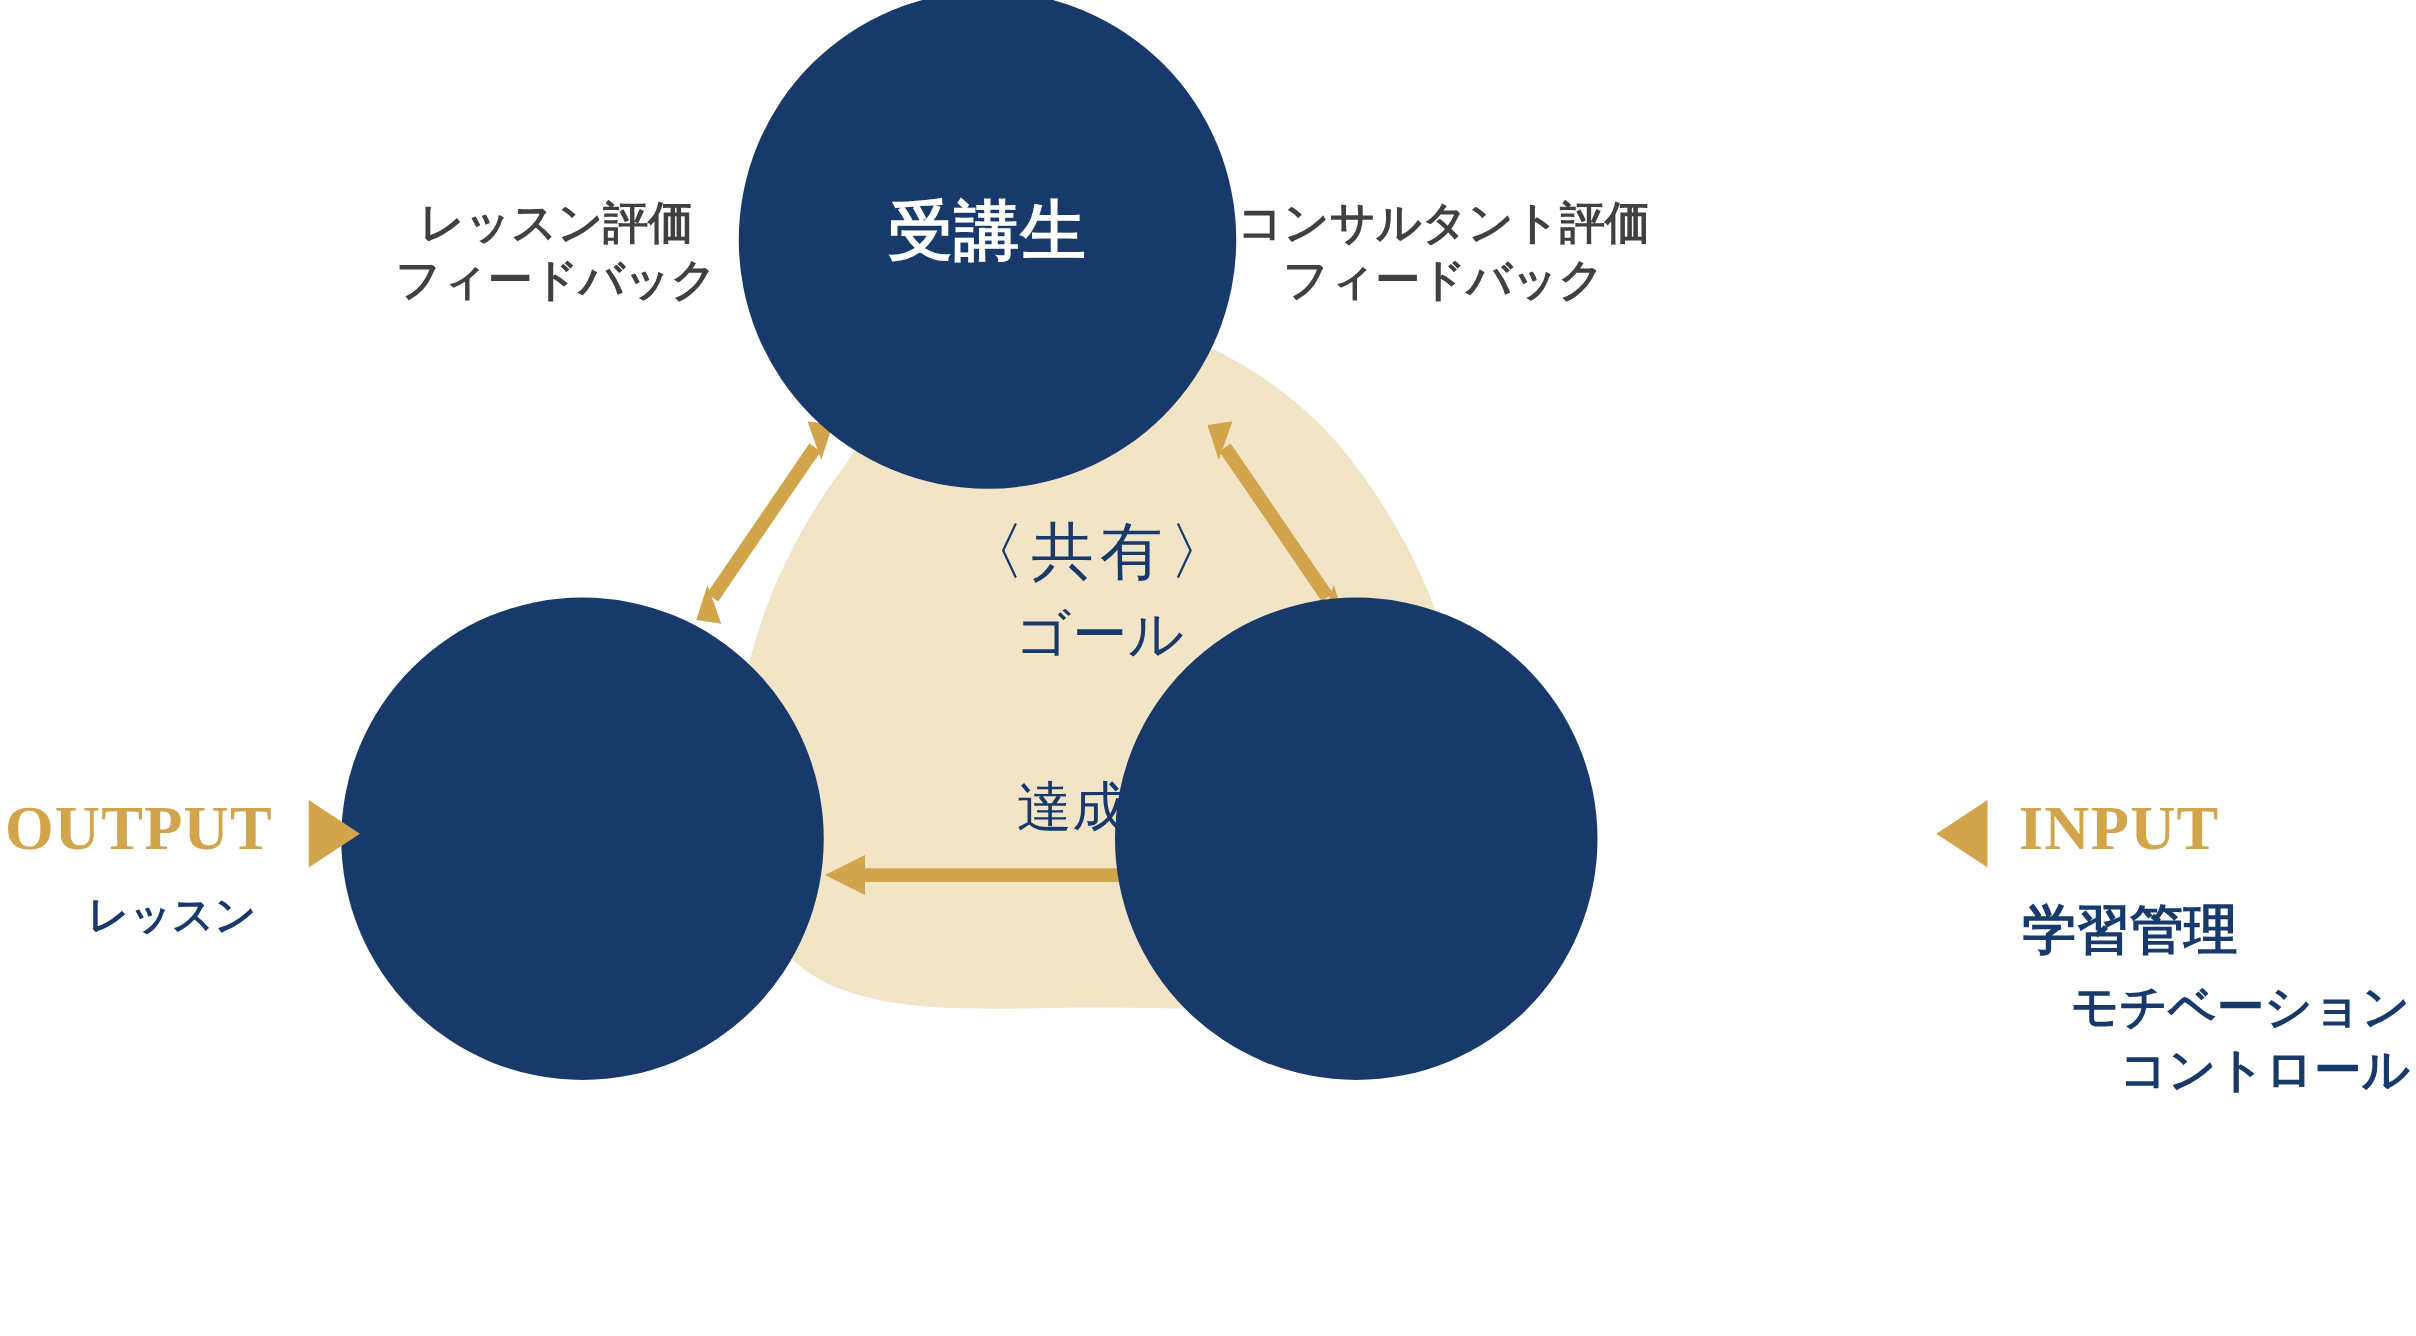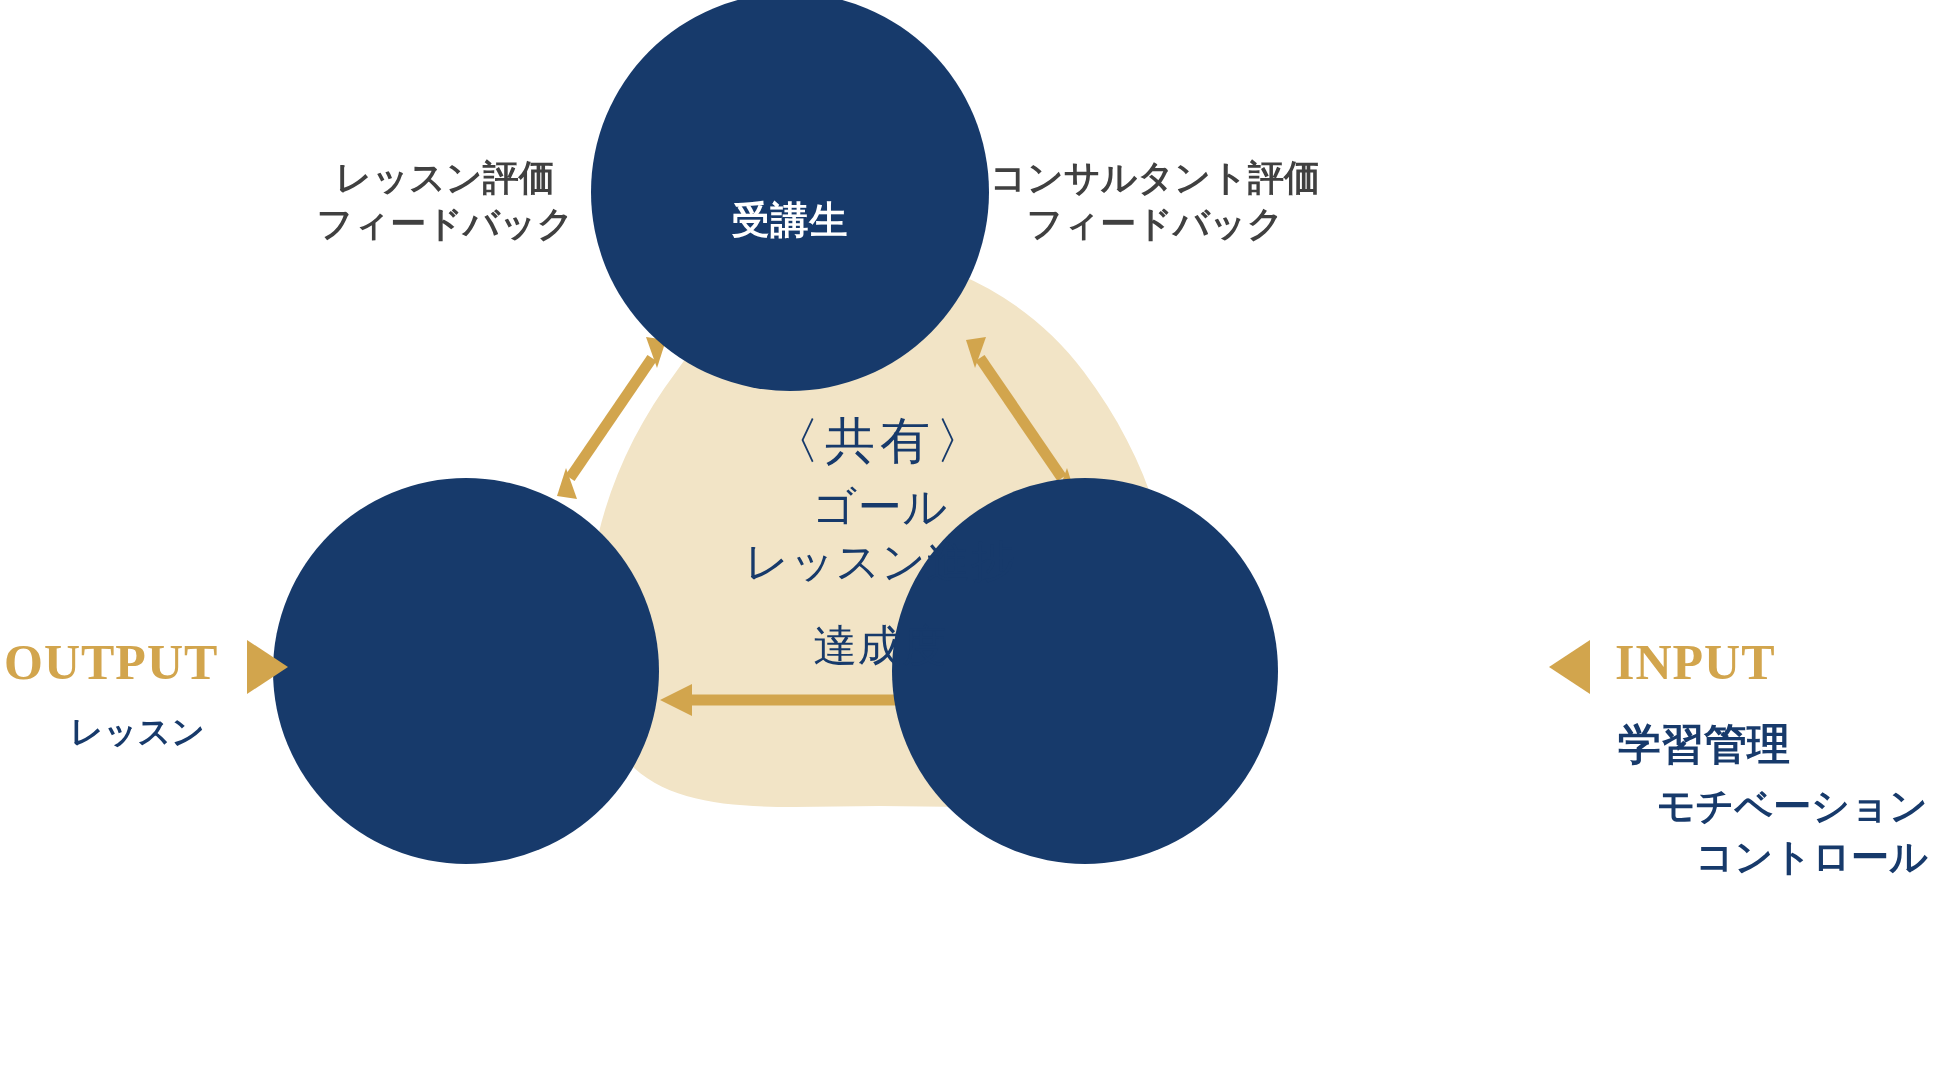--- a/index.html
+++ b/index.html
@@ -72,35 +72,34 @@
 
     <circle cx="790" cy="192" r="199" fill="#173A6B"></circle>
     <circle cx="466" cy="671" r="193" fill="#173A6B"></circle>
     <circle cx="1085" cy="671" r="193" fill="#173A6B"></circle>
 
     <polygon points="247,640 247,694 288,667" fill="#D2A54D"></polygon>
 
     <polygon points="1590,640 1590,694 1549,667" fill="#D2A54D"></polygon>
   </svg>
 
-  <div class="node-label" style="left:590px;top:155px;width:400px;font-size:38px;margin-top:43px;">受講生</div>
+  <div class="node-label" style="left:590px;top:155px;width:400px;font-size:52px;">受講生</div>
 
 
 
   <div class="side-label" style="left:300px;top:155px;width:290px;font-size:36px;">レッスン評価
 フィードバック</div>
 
   <div class="side-label" style="left:980px;top:155px;width:350px;font-size:36px;">コンサルタント評価
 フィードバック</div>
 
   <div class="center-head" style="left:680px;top:408px;width:400px;font-size:50px;">〈共有〉</div>
 
   <div class="center-line" style="left:680px;top:478px;width:400px;font-size:44px;">ゴール</div>
 
-  <div class="center-line" style="left:655px;top:533px;width:450px;font-size:44px;">レッスン進捗</div>
 
   <div class="center-line" style="left:680px;top:588px;width:400px;font-size:44px;margin-top:29px;">達成度</div>
 
   <div class="io-word" style="left:4px;top:633px;width:230px;font-size:50px;text-align:left;">OUTPUT</div>
 
   <div class="io-sub" style="left:70px;top:710px;width:220px;font-size:33px;text-align:left;">レッスン</div>
 
   <div class="io-word" style="left:1615px;top:633px;width:230px;font-size:50px;text-align:left;">INPUT</div>
 
   <div class="io-sub" style="left:1618px;top:715px;width:300px;font-size:43px;text-align:left;">学習管理</div>

